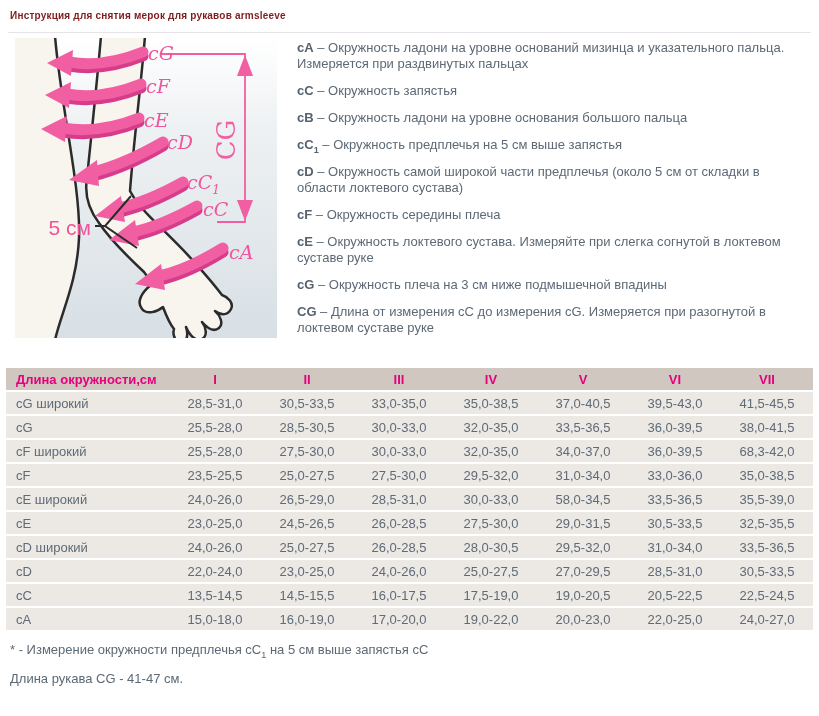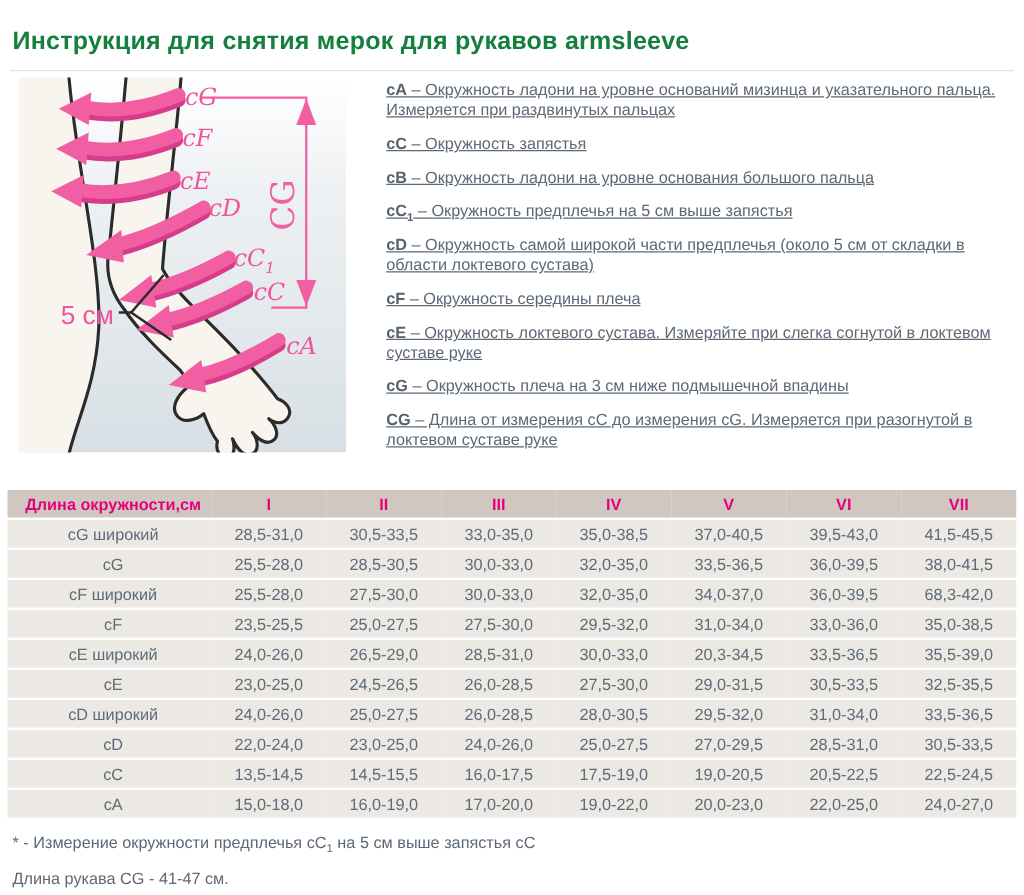--- a/index.html
+++ b/index.html
@@ -1,30 +1,30 @@
 <!DOCTYPE html>
 <html><head>
 <meta charset="utf-8">
 <style>
   html,body{margin:0;padding:0;background:#fff;}
   body{width:819px;height:716px;font-family:"Liberation Sans",sans-serif;position:relative;overflow:hidden;}
-  .page-title{margin:22px 0 0 10px;font-size:20px;font-weight:bold;color:#15803d;letter-spacing:.2px;}
+  .page-title{margin:10px 0 0 10px;font-size:10px;font-weight:bold;color:#7f1d1d;letter-spacing:.2px;}
   .divider{border:none;border-top:1px solid #e4e4e6;margin:11px 8px 0 8px;}
   .content{display:flex;align-items:flex-start;padding:5px 8px 0 15px;gap:20px;height:312px;}
   .figure{width:262px;height:300px;flex:0 0 auto;}
   .descriptions{flex:1;max-width:520px;padding-top:2px;}
-  .descriptions p{margin:0 0 11px 12px;font-size:13px;line-height:16px;color:#5d6975;text-decoration:underline;}
+  .descriptions p{margin:0 0 11px 0;font-size:13px;line-height:16px;color:#5d6975;}
   .descriptions .mcode{font-weight:bold;color:#56626e;}
   sub{font-size:70%;line-height:0;}
   table.sizes{margin:16px 6px 0 6px;width:807px;border-collapse:separate;border-spacing:0 2px;table-layout:fixed;font-size:13px;color:#5e6b78;}
   table.sizes col.lbl{width:163px;}
   table.sizes th,table.sizes td{height:20px;padding:1px 4px;text-align:center;font-weight:normal;overflow:hidden;white-space:nowrap;}
   table.sizes thead th{background:#d0c7c0;color:#e5007d;font-weight:bold;}
   table.sizes tbody td{background:#ece8e3;}
-  table.sizes th:first-child,table.sizes td:first-child{text-align:center;padding-left:10px;}
+  table.sizes th:first-child,table.sizes td:first-child{text-align:left;padding-left:10px;}
   .footnotes{margin:10px 0 0 10px;font-size:13px;color:#5d6975;}
   .footnotes div{margin-bottom:14px;}
 </style>
 </head>
 <body>
 
 <h1 class="page-title">Инструкция для снятия мерок для рукавов armsleeve</h1>
 <hr class="divider">
 
 <div class="content">
@@ -193,21 +193,21 @@
         <td>31,0-34,0</td>
         <td>33,0-36,0</td>
         <td>35,0-38,5</td>
       </tr>
       <tr>
         <td>cE широкий</td>
         <td>24,0-26,0</td>
         <td>26,5-29,0</td>
         <td>28,5-31,0</td>
         <td>30,0-33,0</td>
-        <td>20,3-34,5</td>
+        <td>58,0-34,5</td>
         <td>33,5-36,5</td>
         <td>35,5-39,0</td>
       </tr>
       <tr>
         <td>cE</td>
         <td>23,0-25,0</td>
         <td>24,5-26,5</td>
         <td>26,0-28,5</td>
         <td>27,5-30,0</td>
         <td>29,0-31,5</td>

